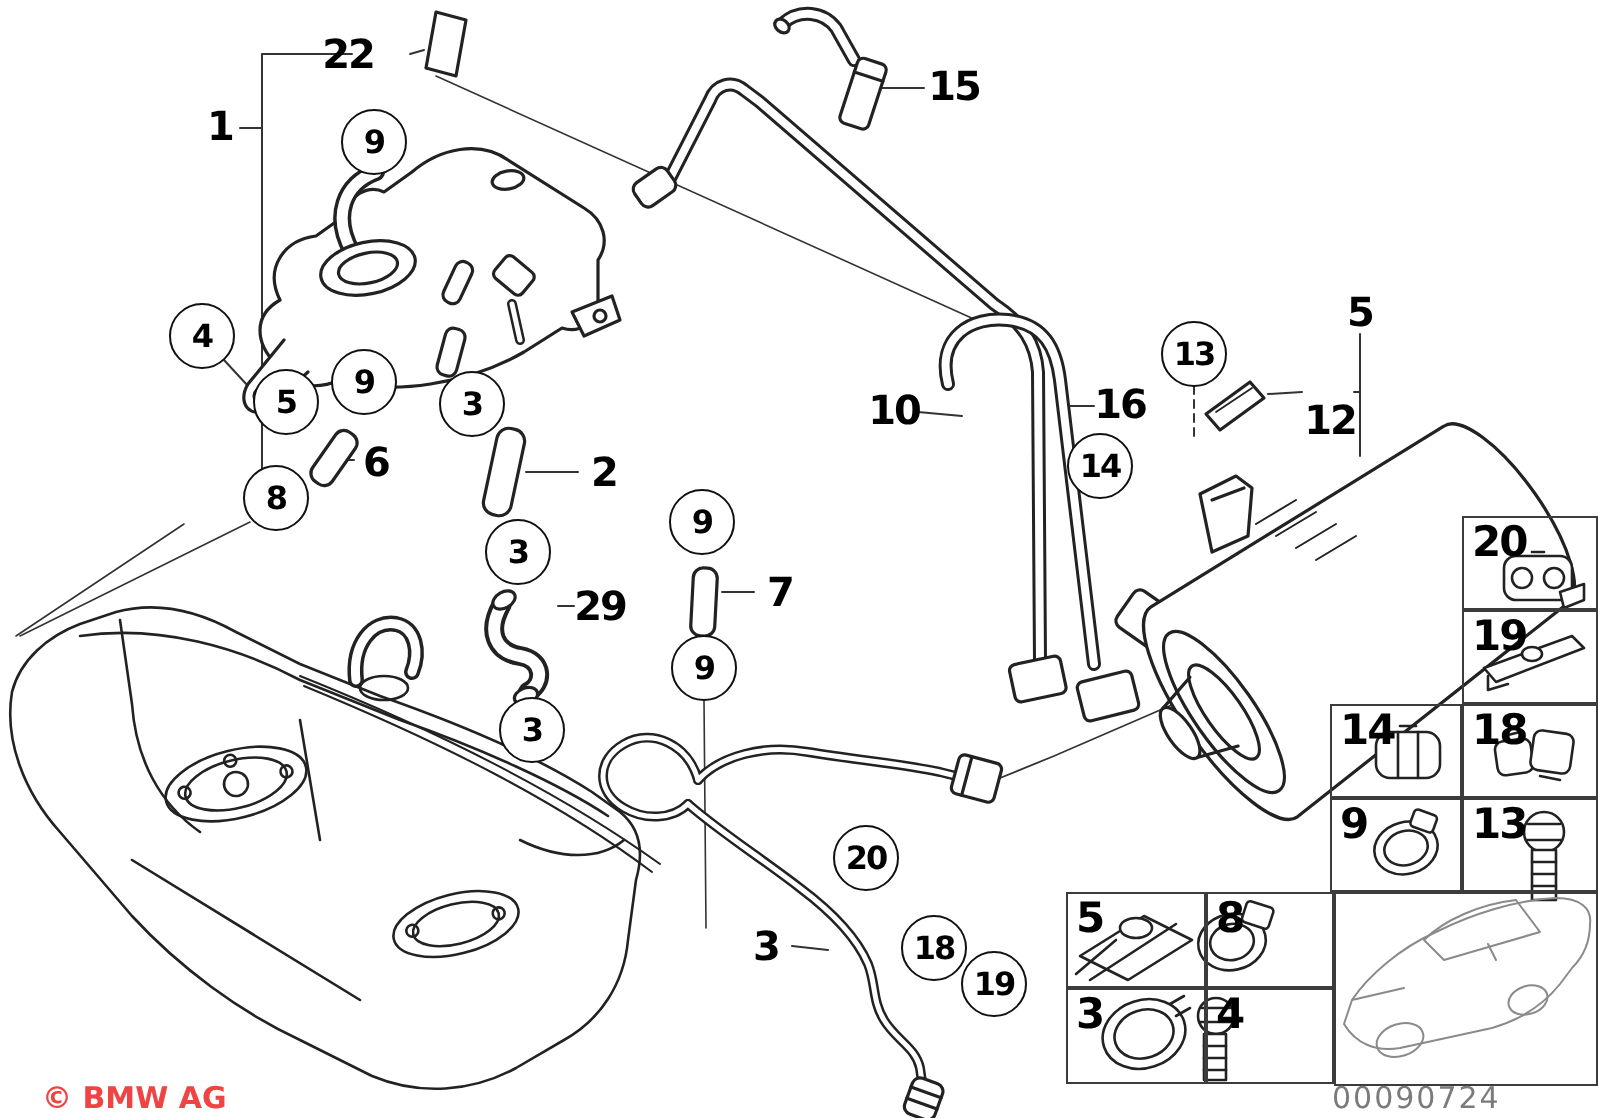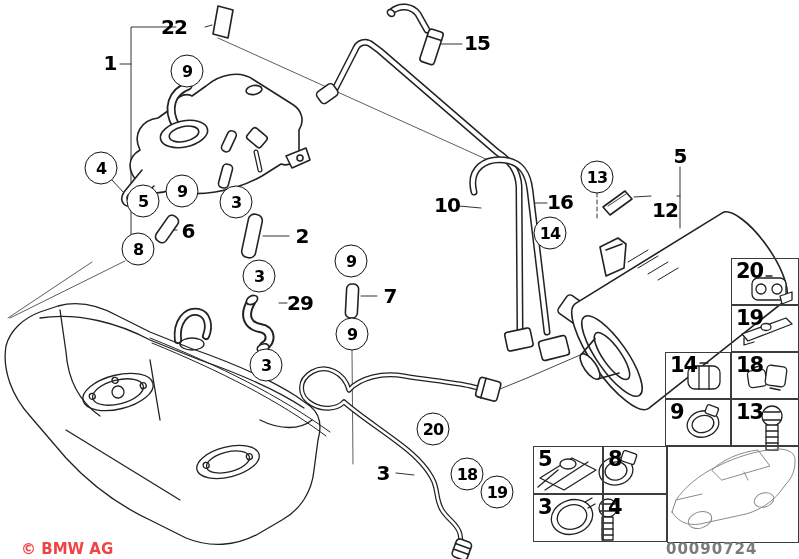--- a/index.html
+++ b/index.html
@@ -12,21 +12,21 @@
     background:#fff;color:#000;font-size:16px;font-weight:700;text-align:center;
     line-height:31px;transform:translate(-50%,-50%);letter-spacing:-1px;}
   .plain-label{
     position:absolute;color:#000;font-size:20px;font-weight:700;letter-spacing:-1px;
     transform:translate(-50%,-50%);white-space:nowrap;}
   .part-box{position:absolute;border:1px solid #3c3c3c;background:transparent;box-sizing:border-box;}
   .part-box .box-label{position:absolute;left:4px;top:0px;font-size:21px;font-weight:700;
     color:#000;letter-spacing:-1px;line-height:24px;}
   .car-box{position:absolute;border:1px solid #3c3c3c;box-sizing:border-box;}
   .footer-left{position:absolute;left:21px;top:540px;font-size:15px;font-weight:600;color:#ef4444;}
-  .footer-right{position:absolute;left:666px;top:540px;font-size:15px;font-weight:700;
+  .footer-right{position:absolute;left:666px;top:540px;font-size:15px;font-weight:400;
     color:#7b7b7b;letter-spacing:1px;}
 </style>
 </head>
 <body>
 
 <div id="stage">
 
   <svg id="artwork" width="799" height="559" viewBox="0 0 799 559" fill="none" stroke="#222" stroke-width="1.6" stroke-linecap="round" stroke-linejoin="round">
 
     <g stroke="#333" stroke-width="1">

